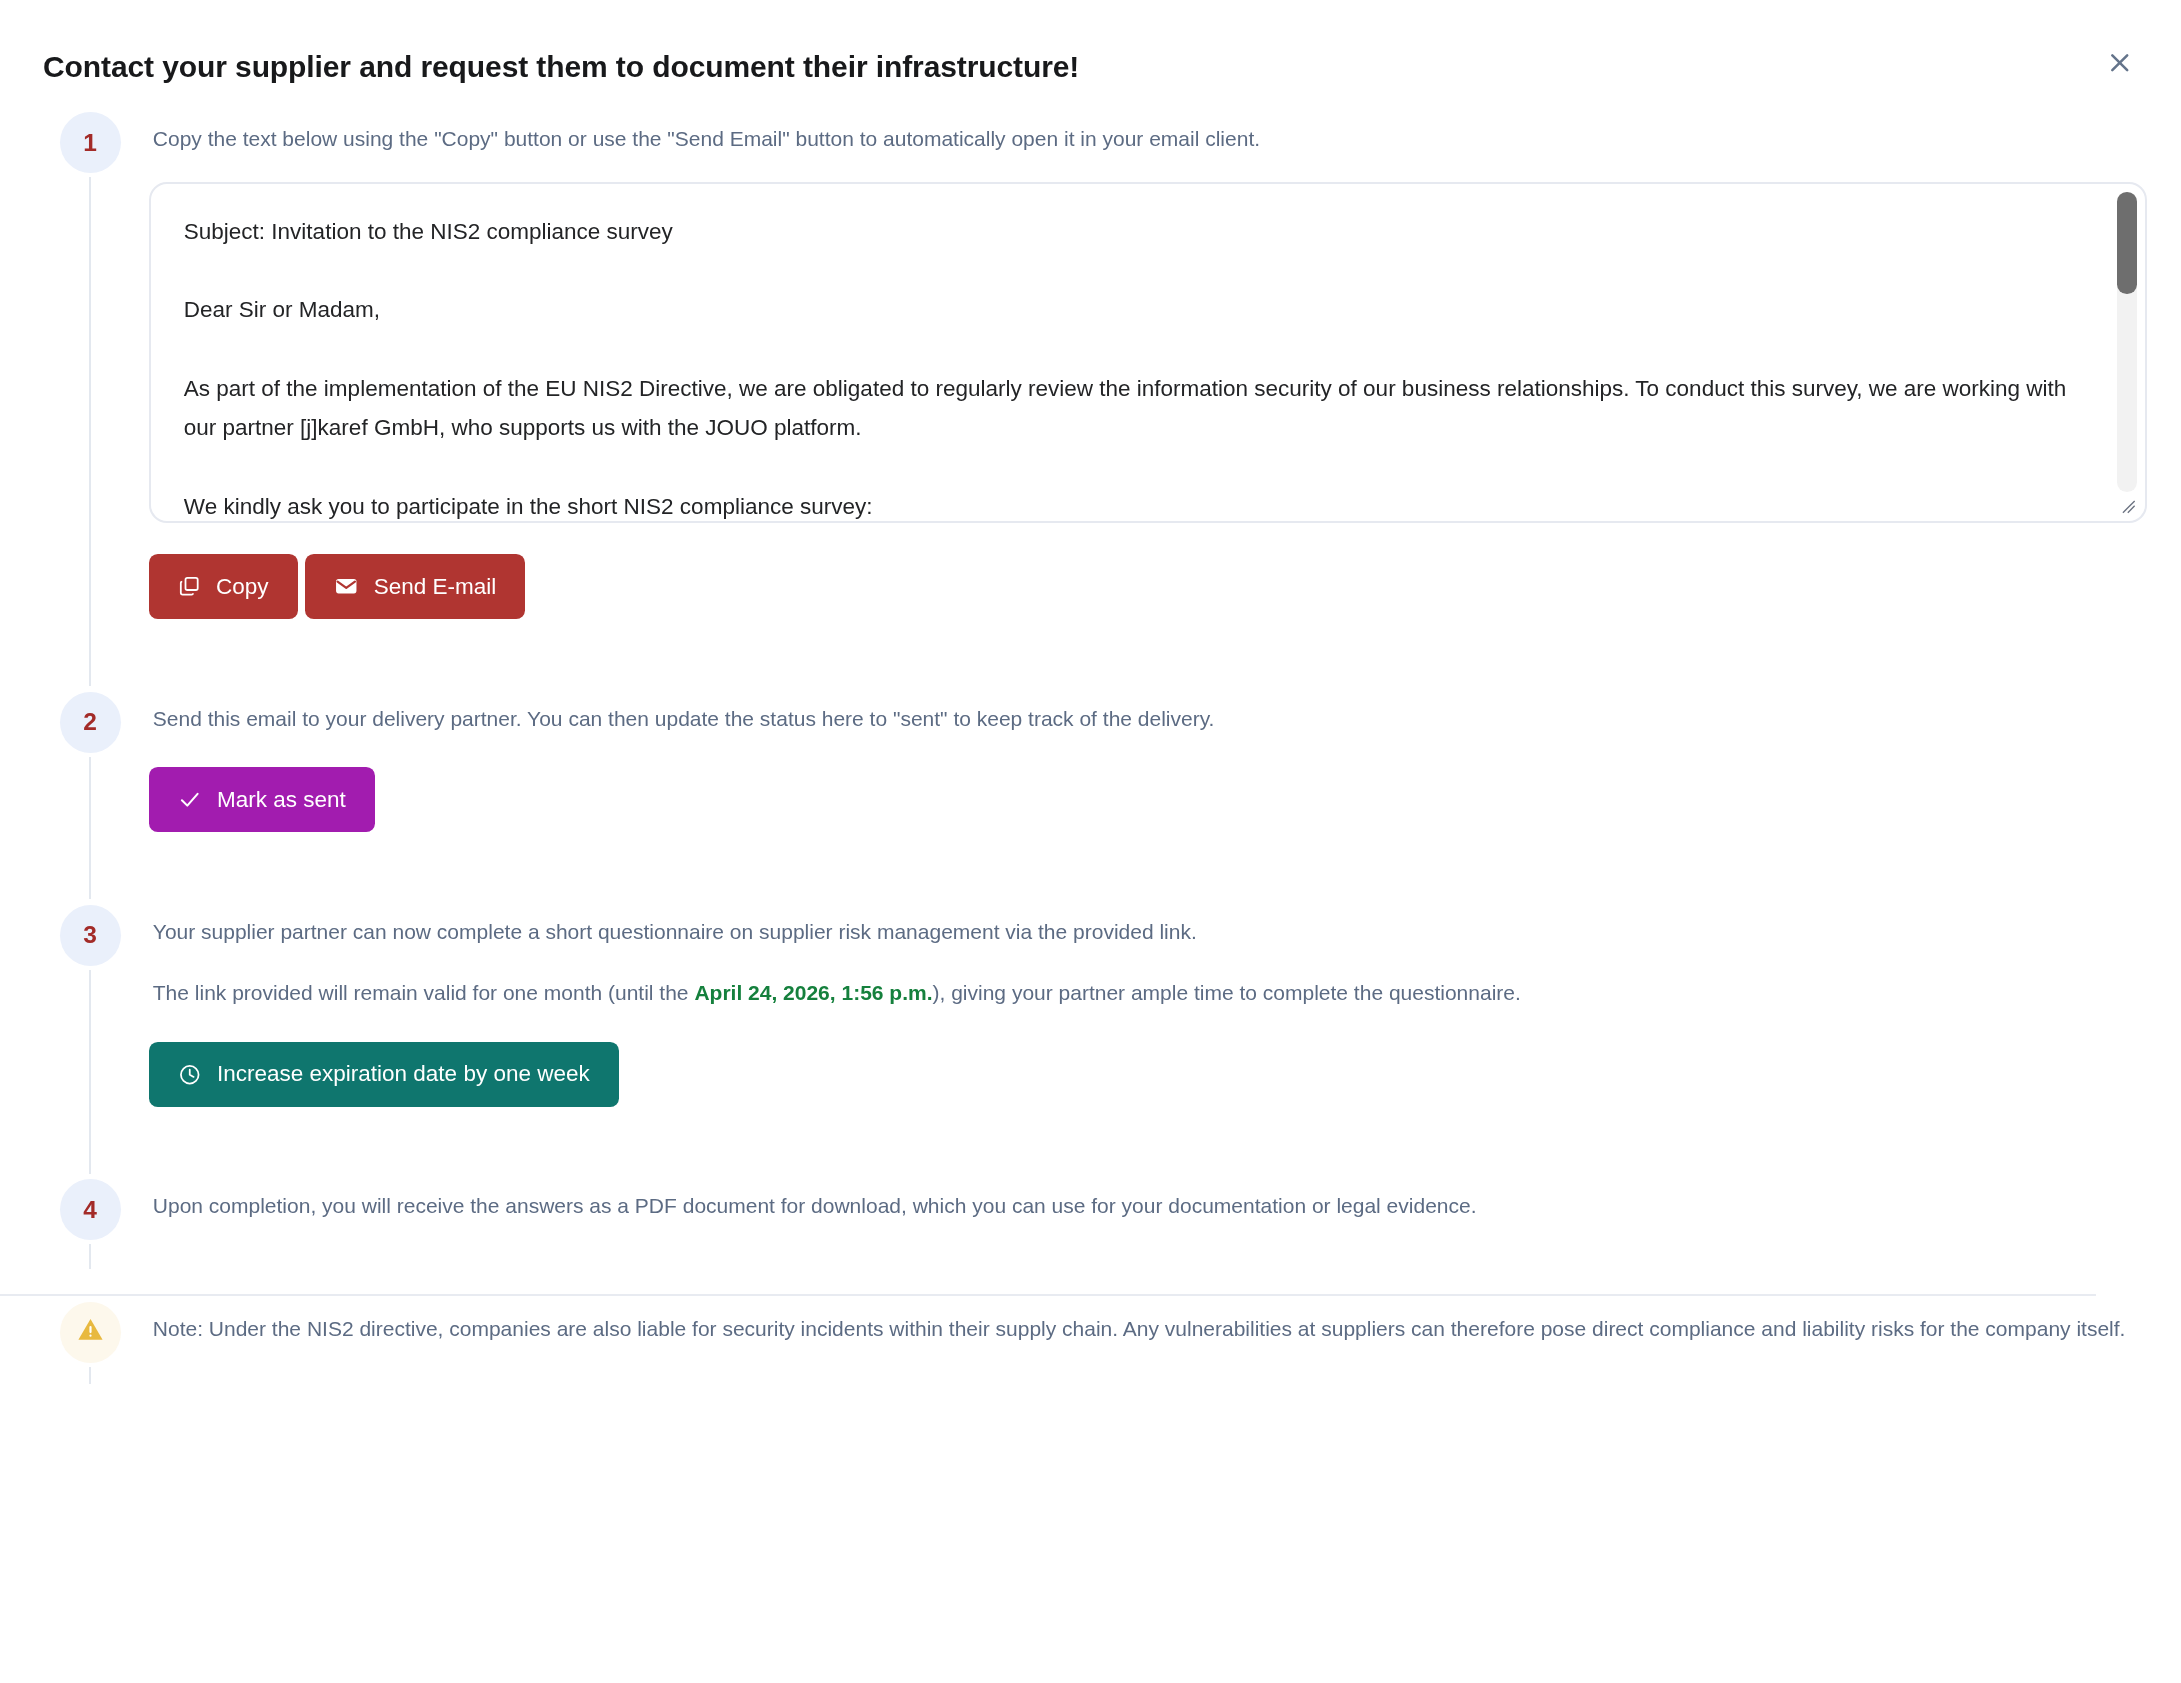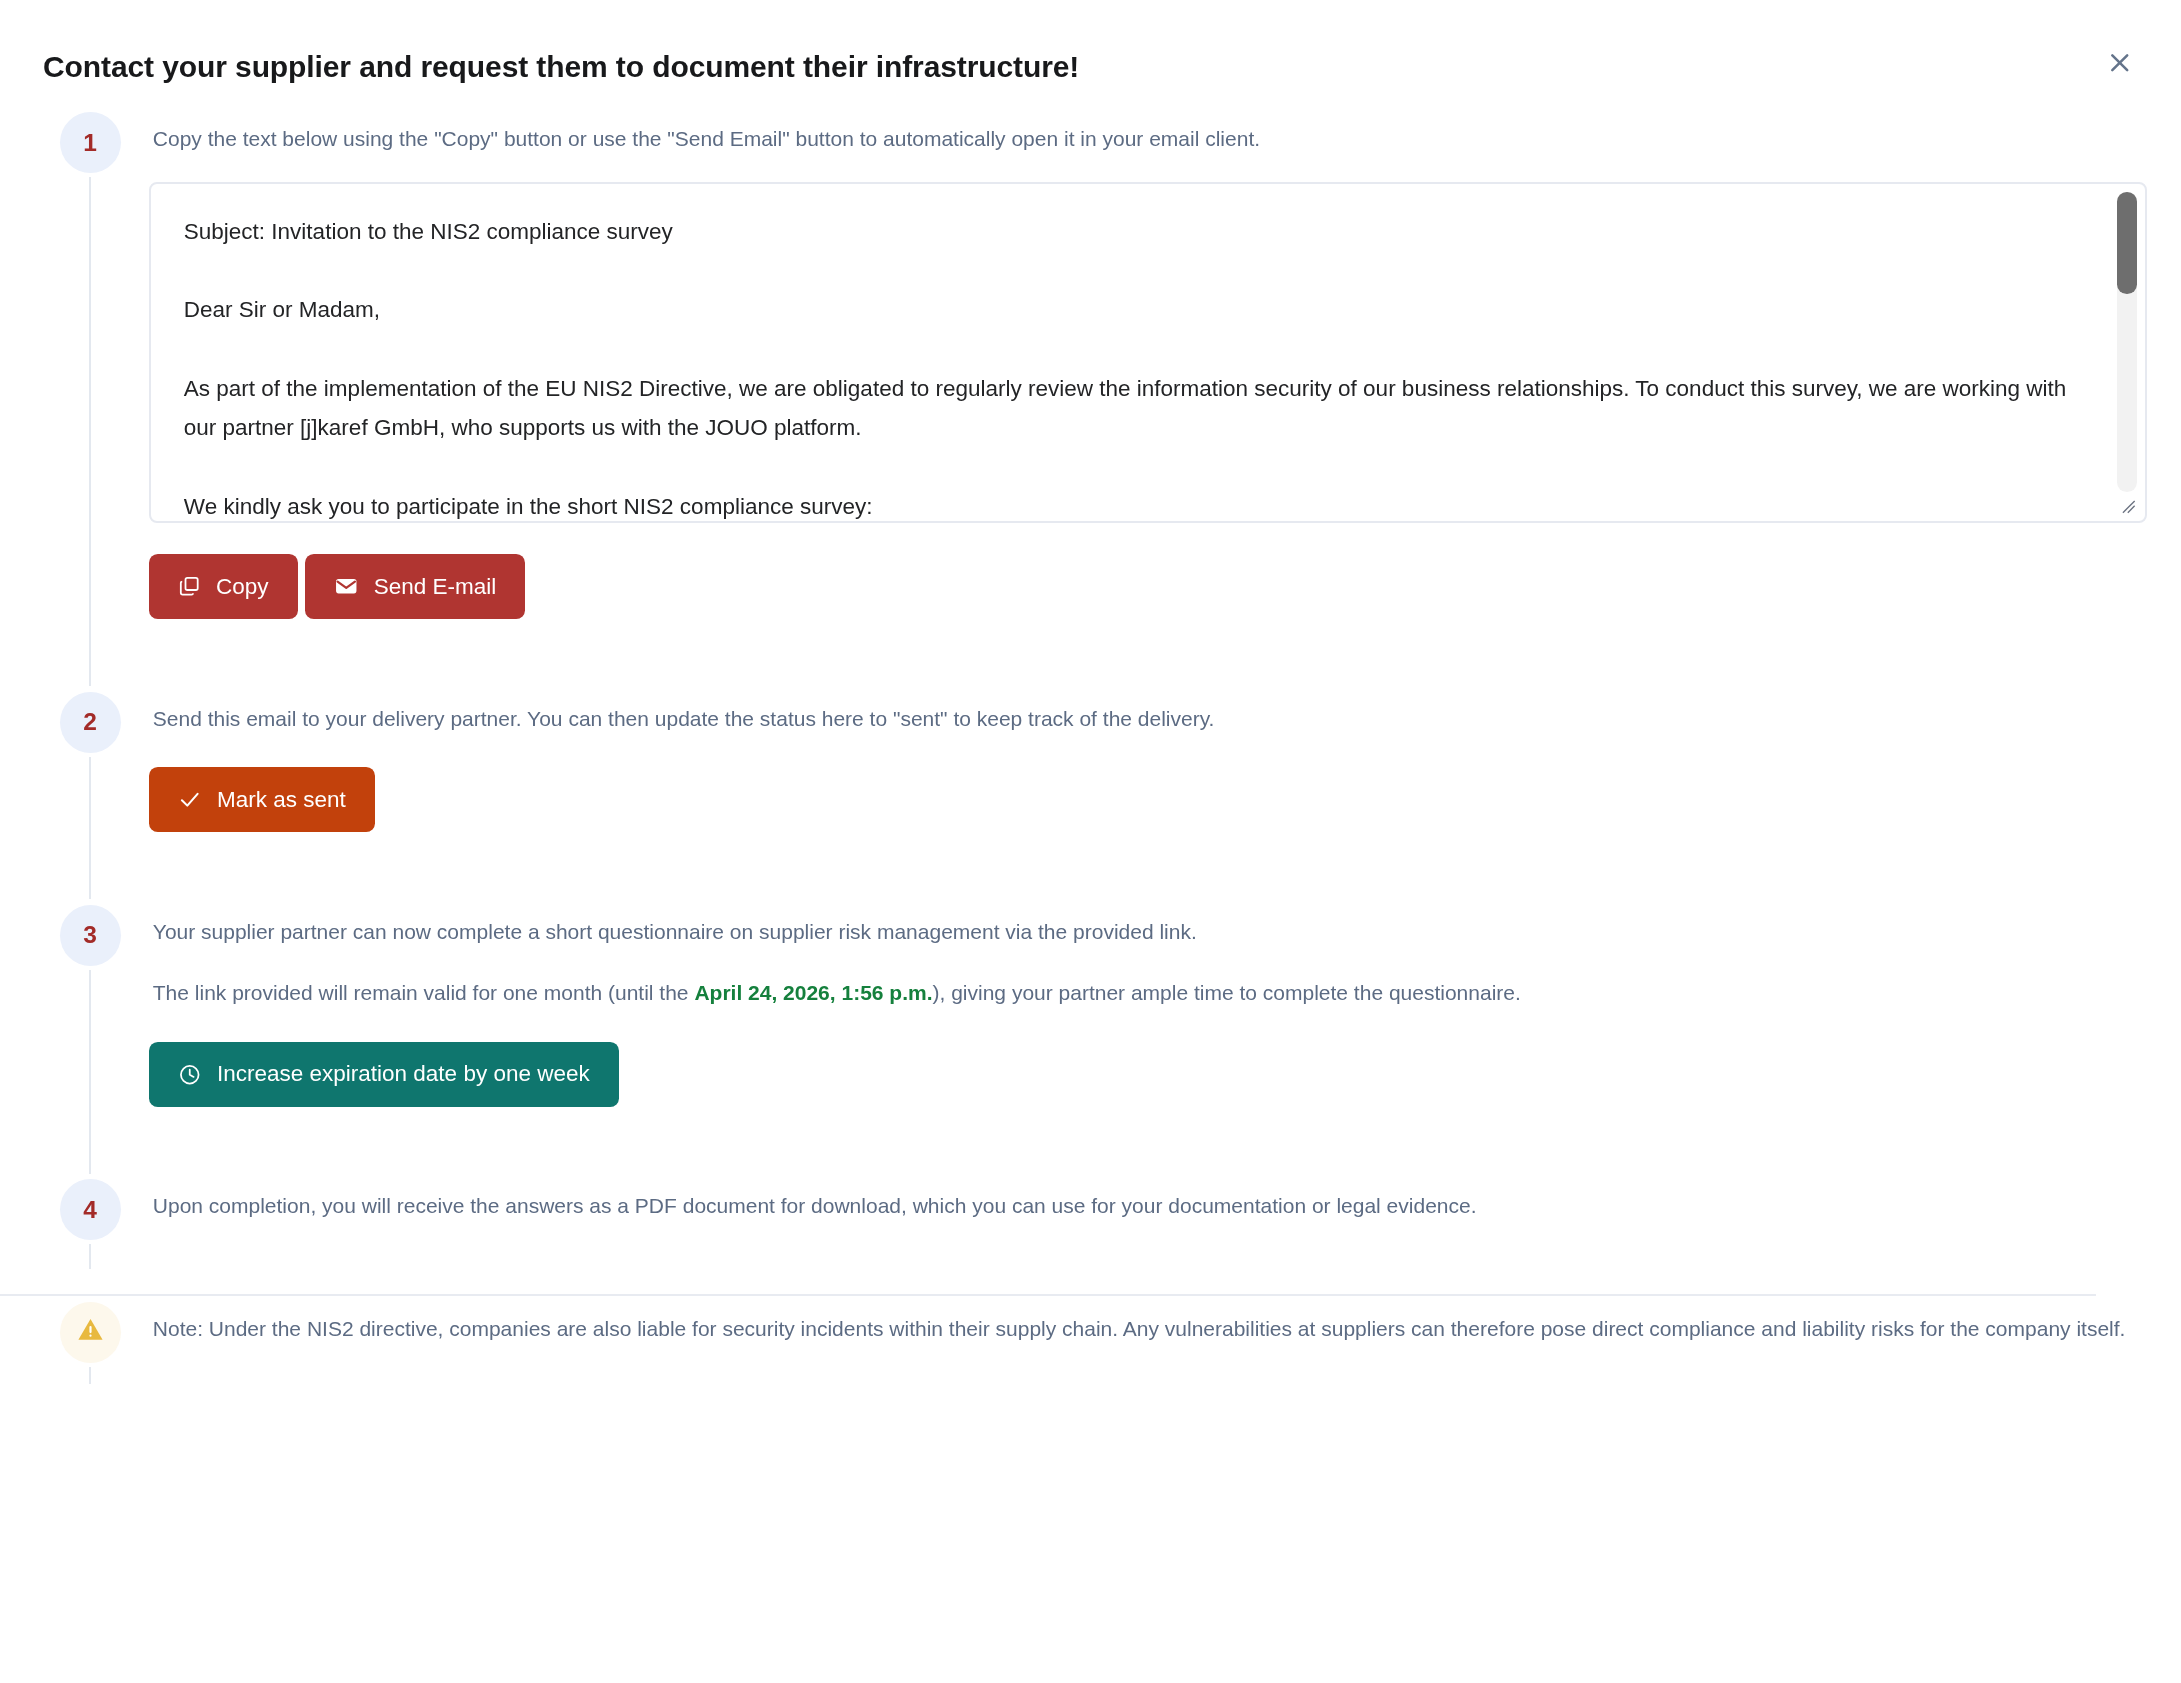--- a/index.html
+++ b/index.html
@@ -113,21 +113,21 @@
   
   .email-box-wrap {
     margin-top: 27.4px;
     position: relative;
   }
   .email-box {
     position: relative;
     width: 1998px;
     height: 341px;
     border: 2px solid #e6e9f0;
-    border-radius: 8px;
+    border-radius: 18px;
     background: #ffffff;
     overflow: hidden;
     padding: 27.4px 33px 0 33px;
   }
   .email-text {
     font-size: 22.5px;
     line-height: 1.75;
     color: #232426;
     white-space: pre-wrap;
     margin: 0;
@@ -174,21 +174,21 @@
     font-size: 22.5px;
     font-weight: normal;
     color: #ffffff;
     padding: 0 29px;
     height: 65px;
     cursor: pointer;
     font-family: "Liberation Sans", sans-serif;
     white-space: nowrap;
   }
   .btn-red { background: #b03531; }
-  .btn-green { background: #c2410c; }
+  .btn-green { background: #a21caf; }
   .btn-slate { background: #0f766e; }
   .btn svg { display: block; flex: 0 0 auto; }
 
   .btn-block { margin-top: 33px; }
 
   
   .divider {
     height: 2px;
     background: #e8ebf1;
     margin: 25.5px 0 0 0;

